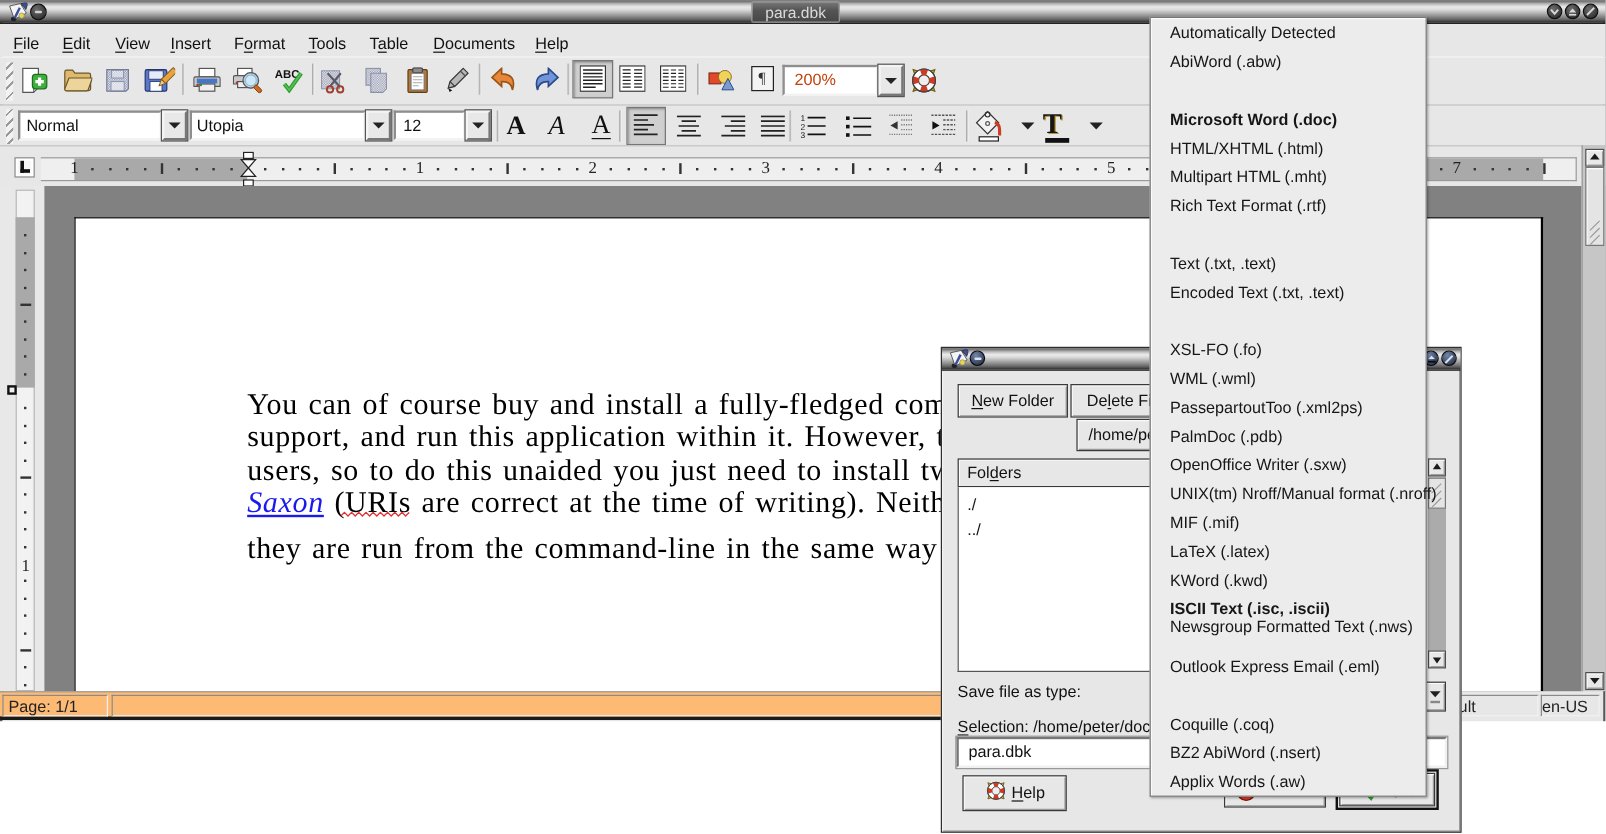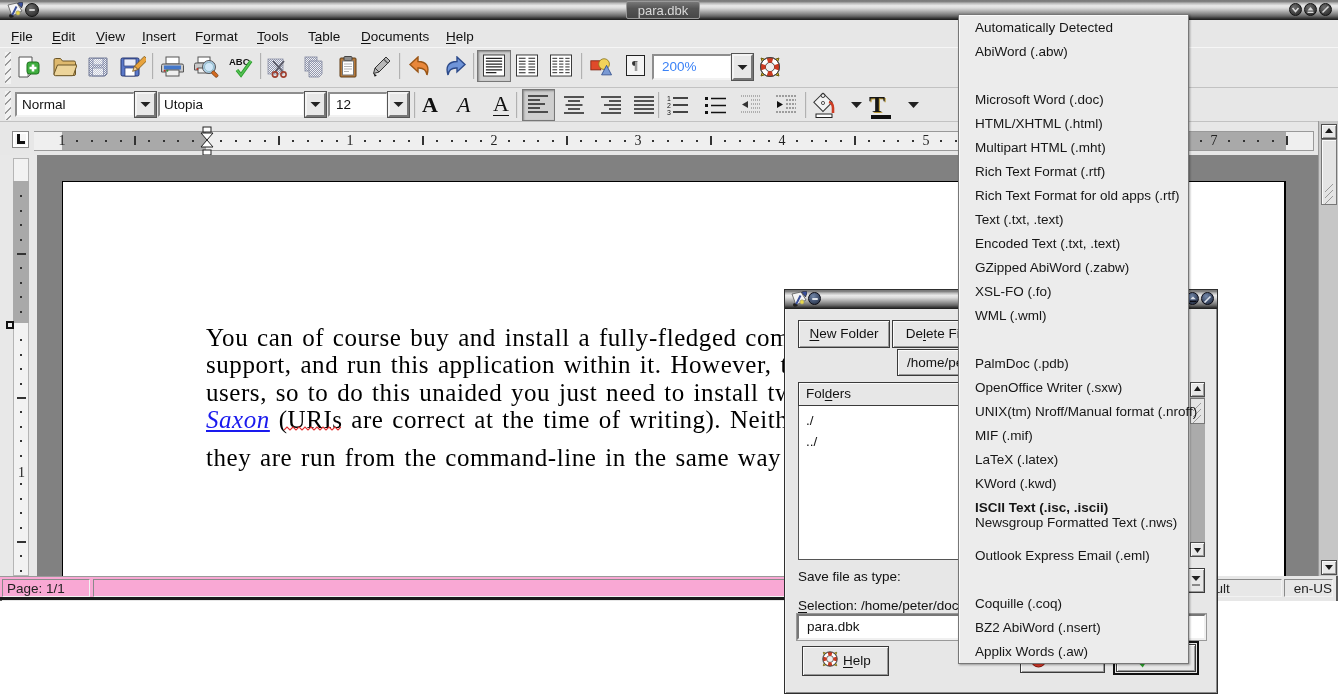--- a/index.html
+++ b/index.html
@@ -200,21 +200,21 @@
         </g>
       </svg>
     <div class="abs toolsep" style="left:581px;top:5px;height:26px;"></div>
     <svg class="ico" style="left:590px;" width="24" height="22" viewBox="0 0 29 23">
         <rect x="1" y="4" width="12" height="11" fill="#e04a2a" stroke="#7c1f0c"></rect>
         <circle cx="17" cy="8" r="6.5" fill="#f2d35a" stroke="#8a7419"></circle>
         <path d="M14 21 L20 9.5 L26 21 Z" fill="#7a9ad4" stroke="#2c4a8a"></path>
       </svg>
     <div class="abs" style="left:626px;top:7px;width:19px;height:21px;background:#f4f4f4;border:1.5px solid #222;"></div>
     <div class="abs" style="left:632px;top:9px;font-family:'Liberation Serif';font-size:13px;color:#333;">¶</div>
-    <div class="abs combo" style="left:652px;top:6px;width:80px;height:26px;font-size:13.5px;color:#3b82f6;line-height:22px;padding-left:8px;">200%</div>
+    <div class="abs combo" style="left:652px;top:6px;width:80px;height:26px;font-size:13.5px;color:#c2410c;line-height:22px;padding-left:8px;">200%</div>
     <div class="abs combobtn" style="left:732px;top:6px;width:21px;height:26px;"></div>
     <svg class="abs" style="left:732px;top:6px;" width="21" height="26">
         <path d="M5.5 11 l5 5 5-5 Z" fill="#222"></path>
       </svg>
     <svg class="ico" style="left:758px;top:7px;" width="24" height="24" viewBox="0 0 24 24">
         <g fill="#d8b820" stroke="#6a5a10" stroke-width="1">
           <path d="M3 3 l6 2 -4 4 Z"></path>
           <path d="M21 3 l-2 6 -4-4 Z"></path>
           <path d="M3 21 l2-6 4 4 Z"></path>
           <path d="M21 21 l-6-2 4-4 Z"></path>
@@ -488,25 +488,25 @@
       <svg width="14" height="64">
           <path d="M3 52 L11 44 M3 58 L11 50 M3 64 L11 56" stroke="#9a9a9a" stroke-width="1"></path>
         </svg>
     </div>
     <div class="abs btn3d" style="left:2px;top:439px;width:16px;height:15px;"></div>
     <svg class="abs" style="left:2px;top:439px;" width="16" height="15">
         <path d="M8 10 L12 5 L4 5 Z" fill="#1a1a1a"></path>
       </svg>
   </div>
 
-  <div class="abs" id="statusbar" style="left:0;top:576px;width:1214px;height:24px;background:#f9a8d4;border-top:1px solid #9a9a9a;border-bottom:3px solid #1a1a1a;">
+  <div class="abs" id="statusbar" style="left:0;top:576px;width:1214px;height:24px;background:#fdba74;border-top:1px solid #9a9a9a;border-bottom:3px solid #1a1a1a;">
     <div class="abs" style="left:2px;top:2px;width:88px;height:18px;border:1px solid #9a9a9a;border-color:#8a8a8a #f2f2f2 #f2f2f2 #8a8a8a;font-size:13.5px;color:#222;line-height:18px;padding-left:4px;">Page: 1/1</div>
     <div class="abs" style="left:93px;top:2px;width:1090px;height:18px;border:1px solid;border-color:#8a8a8a #f2f2f2 #f2f2f2 #8a8a8a;"></div>
     <div class="abs" style="left:1090px;top:2px;width:192px;height:18px;border:1px solid;border-color:#8a8a8a #f2f2f2 #f2f2f2 #8a8a8a;font-size:13.5px;color:#222;line-height:18px;padding-left:96px;background:#e7e7e7;">Default</div>
-    <div class="abs" style="left:1284px;top:2px;width:49px;height:18px;border:1px solid;border-color:#8a8a8a #f2f2f2 #f2f2f2 #8a8a8a;font-size:13.5px;color:#222;line-height:18px;text-align:right;background:#e7e7e7;">en-US</div>
+    <div class="abs" style="left:1284px;top:2px;width:49px;height:18px;border:1px solid;border-color:#8a8a8a #f2f2f2 #f2f2f2 #8a8a8a;font-size:13.5px;color:#222;line-height:18px;text-align:left;background:#e7e7e7;">en-US</div>
   </div>
 
   <div class="abs" id="dialog" style="left:784px;top:289px;width:434px;height:405px;background:#e7e7e7;border:1px solid #2e2e2e;box-shadow:inset 1px 1px 0 #f2f2f2, inset -1px -1px 0 #8a8a8a;"></div>
   <div class="abs titlebar" style="left:785px;top:290px;width:432px;height:19px;border-bottom:1px solid #222;"></div>
   <div class="abs" id="dlgicon" style="left:791px;top:291px;width:15px;height:15px;"><svg width="16" height="16" viewBox="0 0 16 16">
         <path d="M1 3 L10 1 L15 9 L5 14 Z" fill="#f4f4f4" stroke="#555" stroke-width=".8"></path>
         <path d="M10.5 1 L14 .2 a1.8 1.8 0 0 1 2 2 L14.5 6 Z" fill="#3a4f9a" stroke="#222" stroke-width=".6"></path>
         <path d="M5 13.5 l4.5-9" stroke="#3a4f9a" stroke-width="2"></path>
         <circle cx="11" cy="11" r="2.2" fill="#e8d84a" stroke="#887" stroke-width=".6"></circle>
         <path d="M3 12 q-2 2 0 3.5 q3 .7 4-1.5" fill="#222"></path>
@@ -582,30 +582,29 @@
     <div class="dbtn" style="left:1116px;top:644px;width:80px;height:28px;"></div>
     <svg class="abs" style="left:1135px;top:650px;" width="18" height="18" viewBox="0 0 18 18">
         <path d="M3 10 l4.5 5 L15 3" stroke="#2ca02c" stroke-width="3" fill="none"></path>
       </svg>
     <div class="abs" style="left:1158px;top:652px;font-size:13.5px;color:#111;">OK</div>
   </div>
 
   <div class="abs" id="ddmenu" style="left:958px;top:14px;width:231px;height:650px;background:#ececec;border:1px solid #777;box-shadow:inset 1px 1px 0 #fafafa, 1px 1px 2px rgba(0,0,0,.35);">
       <div class="menuitem" style="top:1px;">Automatically Detected</div>
       <div class="menuitem" style="top:25px;">AbiWord (.abw)</div>
-      <div class="menuitem" style="top:73px;">Microsoft Word (.doc)</div>
+      <div class="menuitem" style="top:73px;font-weight:bold;">Microsoft Word (.doc)</div>
       <div class="menuitem" style="top:97px;">HTML/XHTML (.html)</div>
       <div class="menuitem" style="top:121px;">Multipart HTML (.mht)</div>
       <div class="menuitem" style="top:145px;">Rich Text Format (.rtf)</div>
-      <div class="menuitem" style="top:169px;">Rich Text Format for old apps (.rtf)</div>
       <div class="menuitem" style="top:193px;">Text (.txt, .text)</div>
       <div class="menuitem" style="top:217px;">Encoded Text (.txt, .text)</div>
-      <div class="menuitem" style="top:241px;">GZipped AbiWord (.zabw)</div>
       <div class="menuitem" style="top:265px;">XSL-FO (.fo)</div>
       <div class="menuitem" style="top:289px;">WML (.wml)</div>
+      <div class="menuitem" style="top:313px;">PassepartoutToo (.xml2ps)</div>
       <div class="menuitem" style="top:337px;">PalmDoc (.pdb)</div>
       <div class="menuitem" style="top:361px;">OpenOffice Writer (.sxw)</div>
       <div class="menuitem" style="top:385px;">UNIX(tm) Nroff/Manual format (.nroff)</div>
       <div class="menuitem" style="top:409px;">MIF (.mif)</div>
       <div class="menuitem" style="top:433px;">LaTeX (.latex)</div>
       <div class="menuitem" style="top:457px;">KWord (.kwd)</div>
       <div class="menuitem" style="top:481px;font-weight:bold;">ISCII Text (.isc, .iscii)</div>
       <div class="menuitem" style="top:496px;">Newsgroup Formatted Text (.nws)</div>
       <div class="menuitem" style="top:529px;">Outlook Express Email (.eml)</div>
       <div class="menuitem" style="top:577px;">Coquille (.coq)</div>

